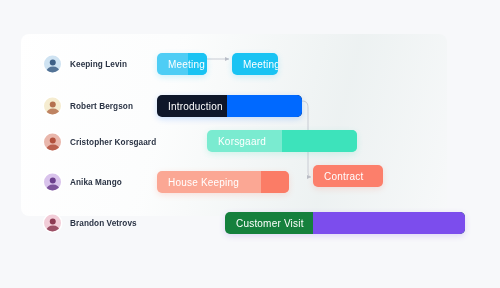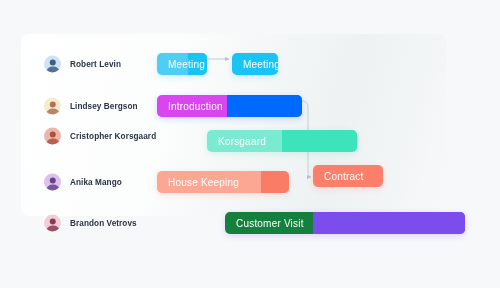--- a/index.html
+++ b/index.html
@@ -155,33 +155,33 @@
     <path d="M302,101 C307,101 308,104 308,108 L308,171 C308,175 309,177 311,177" fill="none" stroke="#c9ccd4" stroke-width="1" marker-end="url(#arrowhead)"></path>
   </svg>
 
   <div class="rows">
       <div class="row" style="top: 44px;">
         <div class="row-person">
           <div class="avatar" style="background: rgb(207, 227, 242);">
             <div class="face" style="background: rgb(61, 95, 134);"></div>
             <div class="body" style="background: rgb(61, 95, 134); opacity: 0.85;"></div>
           </div>
-          <div class="person-name">Robert Levin</div>
+          <div class="person-name">Keeping Levin</div>
         </div>
       </div>
       <div class="row" style="top: 86px;">
         <div class="row-person">
           <div class="avatar" style="background: rgb(245, 236, 208);">
             <div class="face" style="background: rgb(180, 113, 79);"></div>
             <div class="body" style="background: rgb(180, 113, 79); opacity: 0.85;"></div>
           </div>
-          <div class="person-name">Lindsey Bergson</div>
-        </div>
-      </div>
-      <div class="row" style="top: 116px;">
+          <div class="person-name">Robert Bergson</div>
+        </div>
+      </div>
+      <div class="row" style="top: 122px;">
         <div class="row-person">
           <div class="avatar" style="background: rgb(233, 183, 172);">
             <div class="face" style="background: rgb(178, 80, 60);"></div>
             <div class="body" style="background: rgb(178, 80, 60); opacity: 0.85;"></div>
           </div>
           <div class="person-name">Cristopher Korsgaard</div>
         </div>
       </div>
       <div class="row" style="top: 162px;">
         <div class="row-person">
@@ -203,21 +203,21 @@
       </div>
     </div>
 
 <div class="bar" style="left: 157px; width: 50px; top: 64px; background: rgb(78, 205, 245); box-shadow: rgba(25, 195, 243, 0.2) 0px 2px 6px;">
       <div class="bar-fill" style="width: 19px; background: rgb(25, 195, 243);"></div>
       <span class="bar-label">Meeting</span>
     </div>
     <div class="bar" style="left: 232px; width: 46px; top: 64px; background: rgb(25, 195, 243); box-shadow: rgba(25, 195, 243, 0.2) 0px 2px 6px;">
       <span class="bar-label">Meeting</span>
     </div>
-    <div class="bar" style="left: 157px; width: 145px; top: 106px; background: #d946ef; box-shadow: rgba(0, 105, 255, 0.2) 0px 2px 6px;">
+    <div class="bar" style="left: 157px; width: 145px; top: 106px; background: #0f172a; box-shadow: rgba(0, 105, 255, 0.2) 0px 2px 6px;">
       <div class="bar-fill" style="width: 75px; background: rgb(0, 105, 255);"></div>
       <span class="bar-label">Introduction</span>
     </div>
     <div class="bar" style="left: 207px; width: 150px; top: 141px; background: rgb(122, 235, 208); box-shadow: rgba(61, 227, 187, 0.2) 0px 2px 6px;">
       <div class="bar-fill" style="width: 75px; background: rgb(61, 227, 187);"></div>
       <span class="bar-label">Korsgaard</span>
     </div>
     <div class="bar" style="left: 157px; width: 132px; top: 182px; background: rgb(251, 167, 148); box-shadow: rgba(251, 124, 102, 0.2) 0px 2px 6px;">
       <div class="bar-fill" style="width: 28px; background: rgb(251, 124, 102);"></div>
       <span class="bar-label">House Keeping</span>

